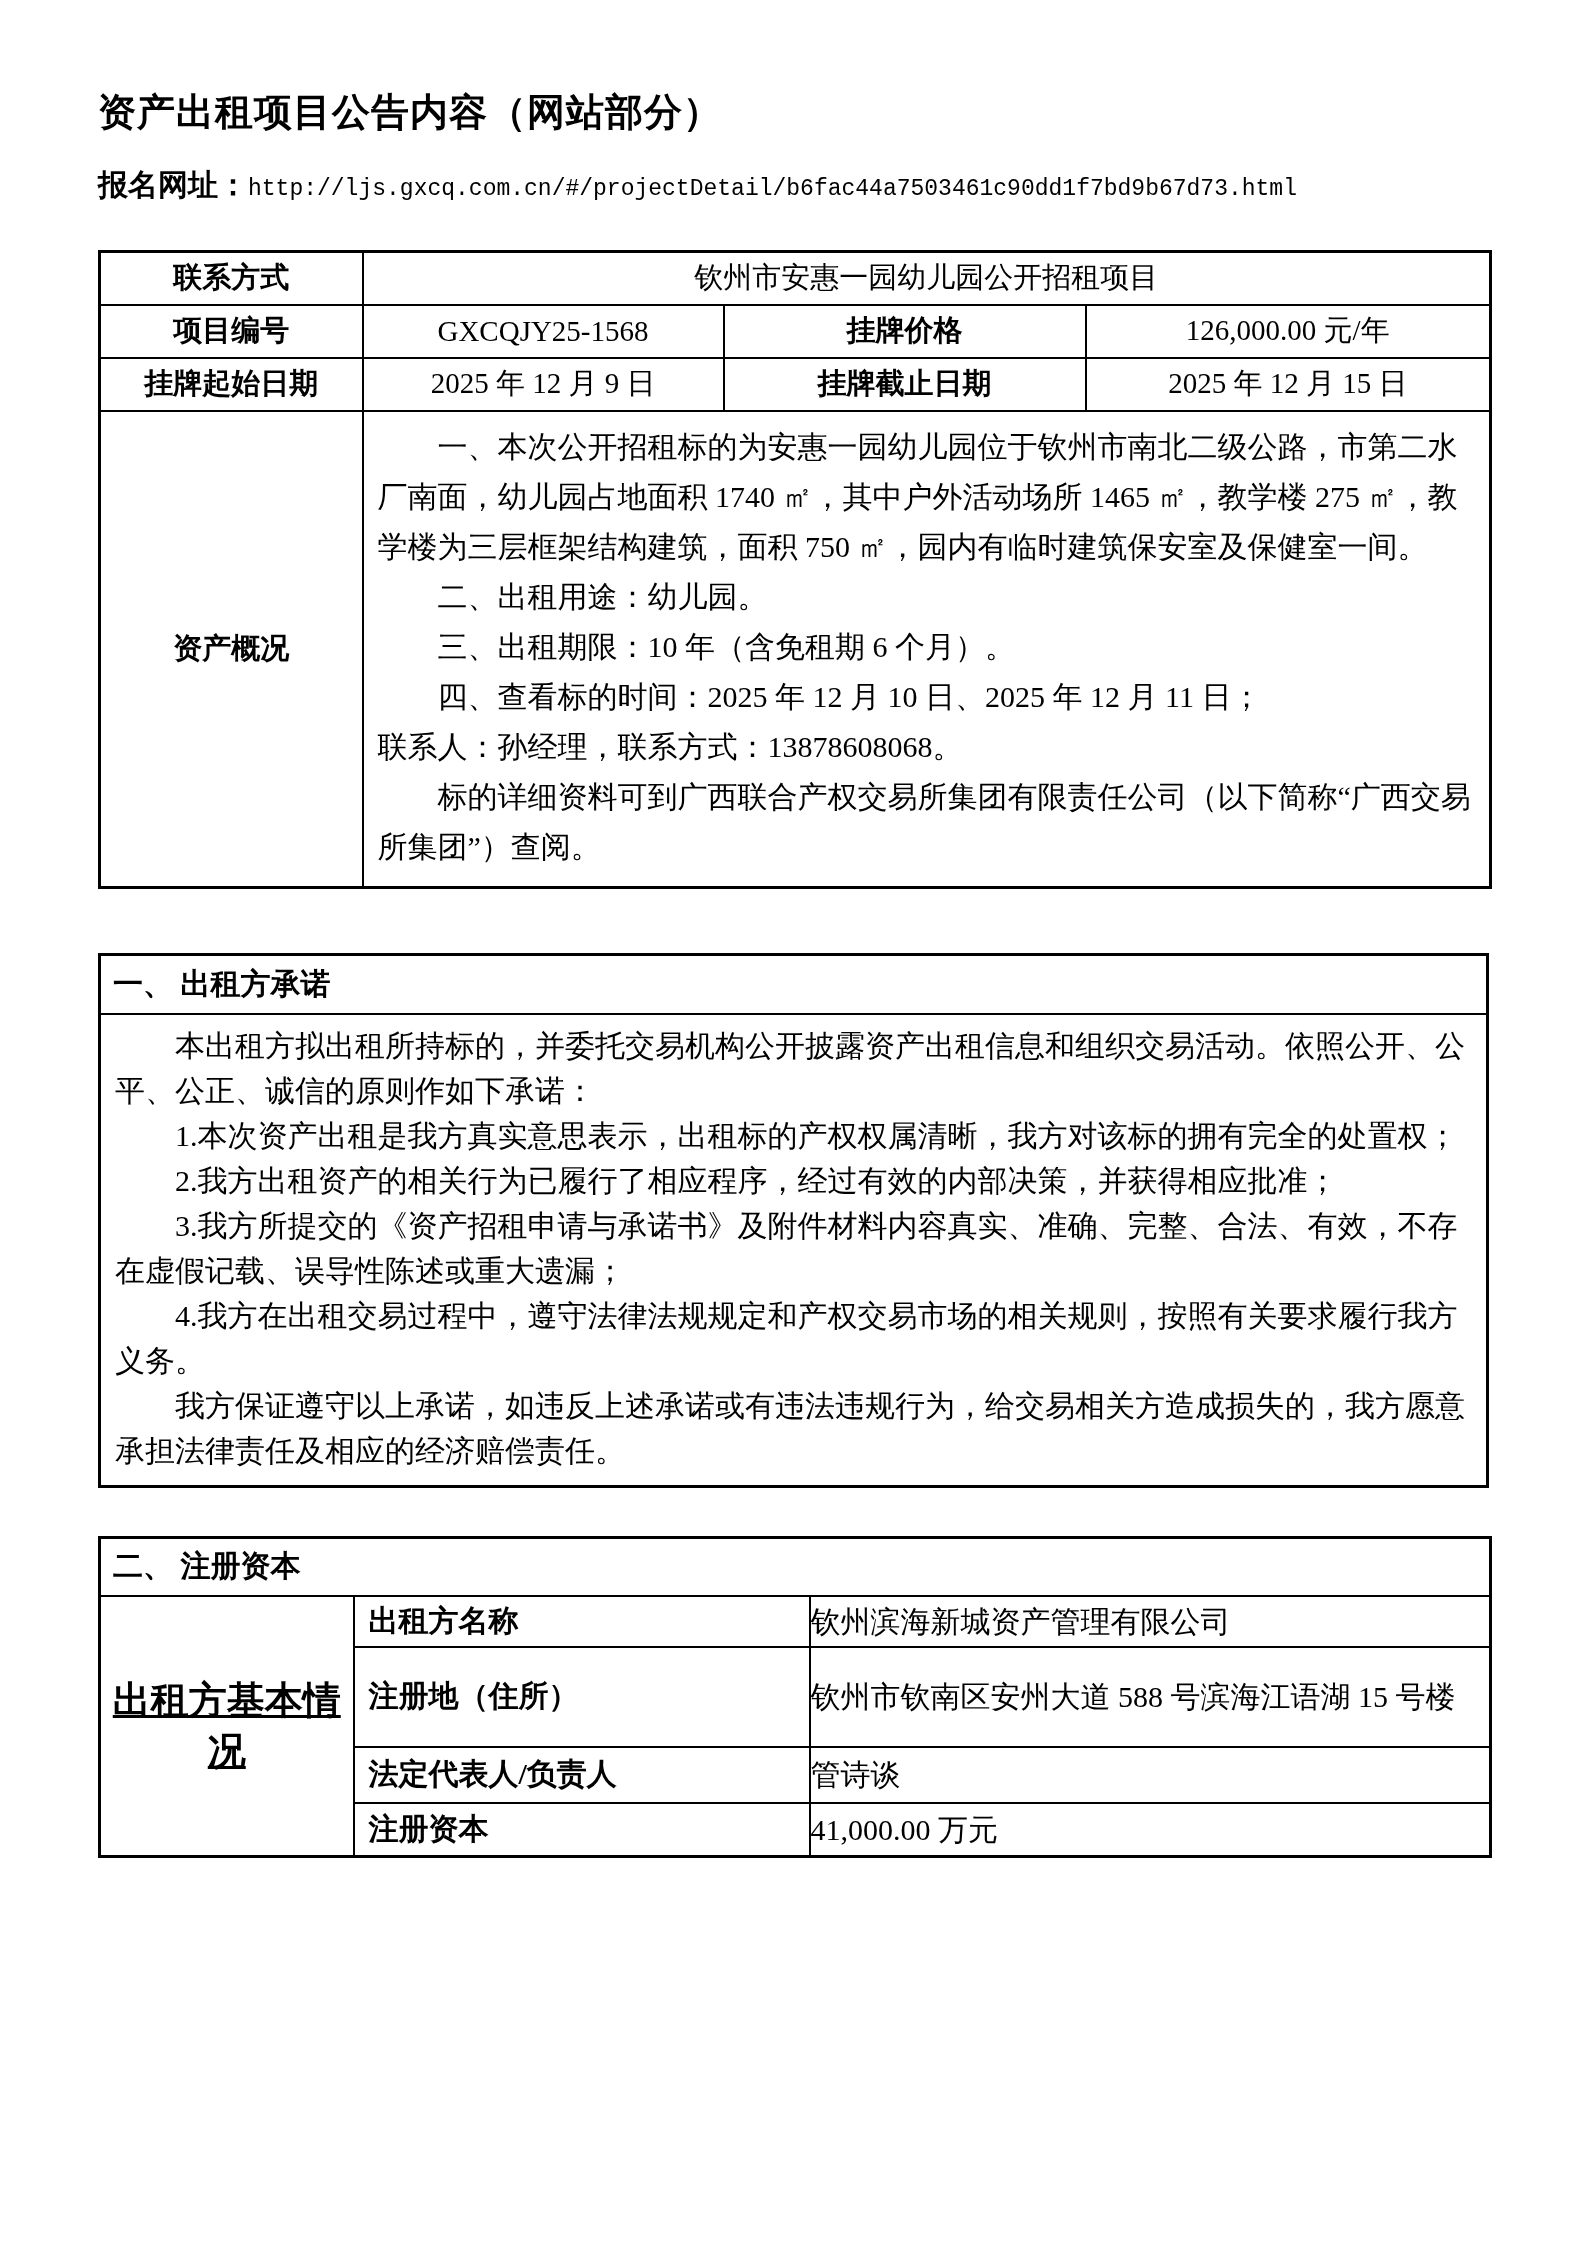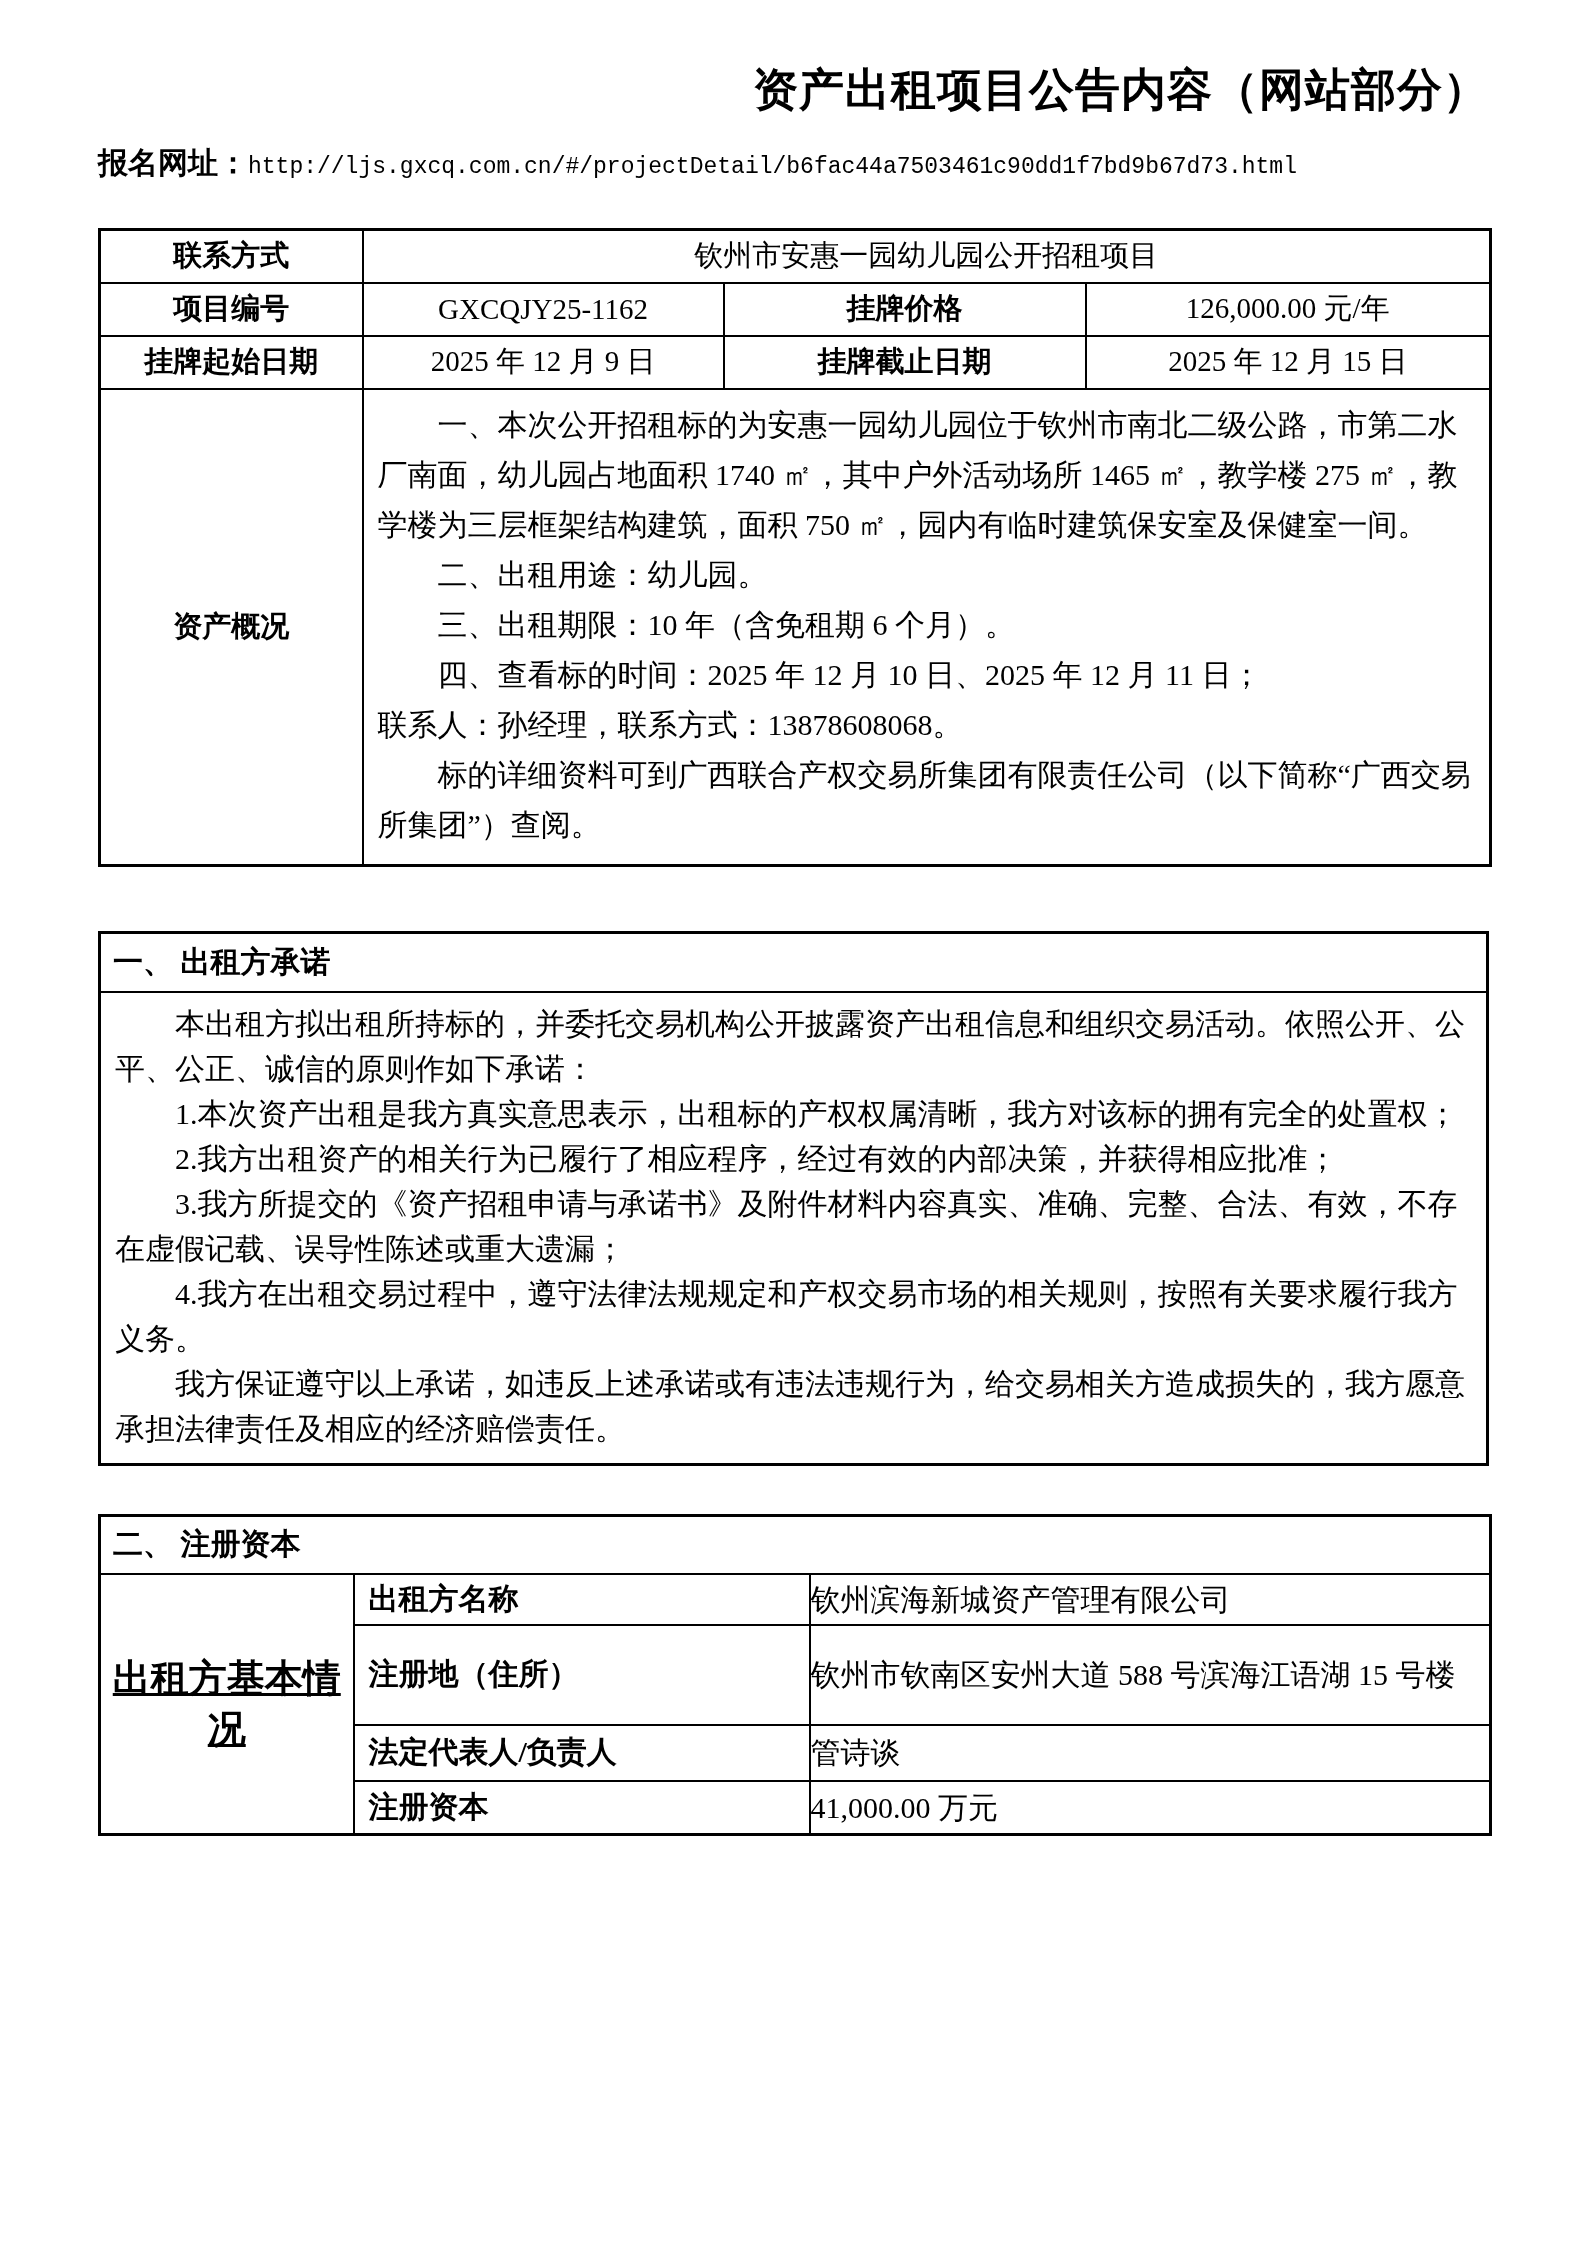--- a/index.html
+++ b/index.html
@@ -9,24 +9,24 @@
     background: #ffffff;
     color: #000000;
     font-family: "Liberation Serif", "DejaVu Serif", serif;
     overflow: hidden;
   }
   * { box-sizing: border-box; }
 
   .content { width: 1391px; margin: 0 auto; }
 
   .doc-title {
-    padding-top: 64px;
-    font-size: 45px;
-    font-weight: bold;
-    text-align: right;
+    padding-top: 86px;
+    font-size: 38px;
+    font-weight: bold;
+    text-align: left;
     line-height: 52px;
     letter-spacing: 1px;
   }
 
   .url-line {
     margin-top: 28px;
     font-size: 30px;
     line-height: 38px;
     white-space: nowrap;
   }
@@ -139,21 +139,21 @@
         <col style="width:362px">
         <col style="width:405px">
     </colgroup>
     <tbody>
         <tr>
       <td class="lbl">联系方式</td>
       <td class="val" colspan="3">钦州市安惠一园幼儿园公开招租项目</td>
     </tr>
     <tr>
       <td class="lbl">项目编号</td>
-      <td class="val">GXCQJY25-1162</td>
+      <td class="val">GXCQJY25-1568</td>
       <td class="lbl">挂牌价格</td>
       <td class="val">126,000.00 元/年</td>
     </tr>
     <tr>
       <td class="lbl">挂牌起始日期</td>
       <td class="val">2025 年 12 月 9 日</td>
       <td class="lbl">挂牌截止日期</td>
       <td class="val">2025 年 12 月 15 日</td>
     </tr>
     <tr>

